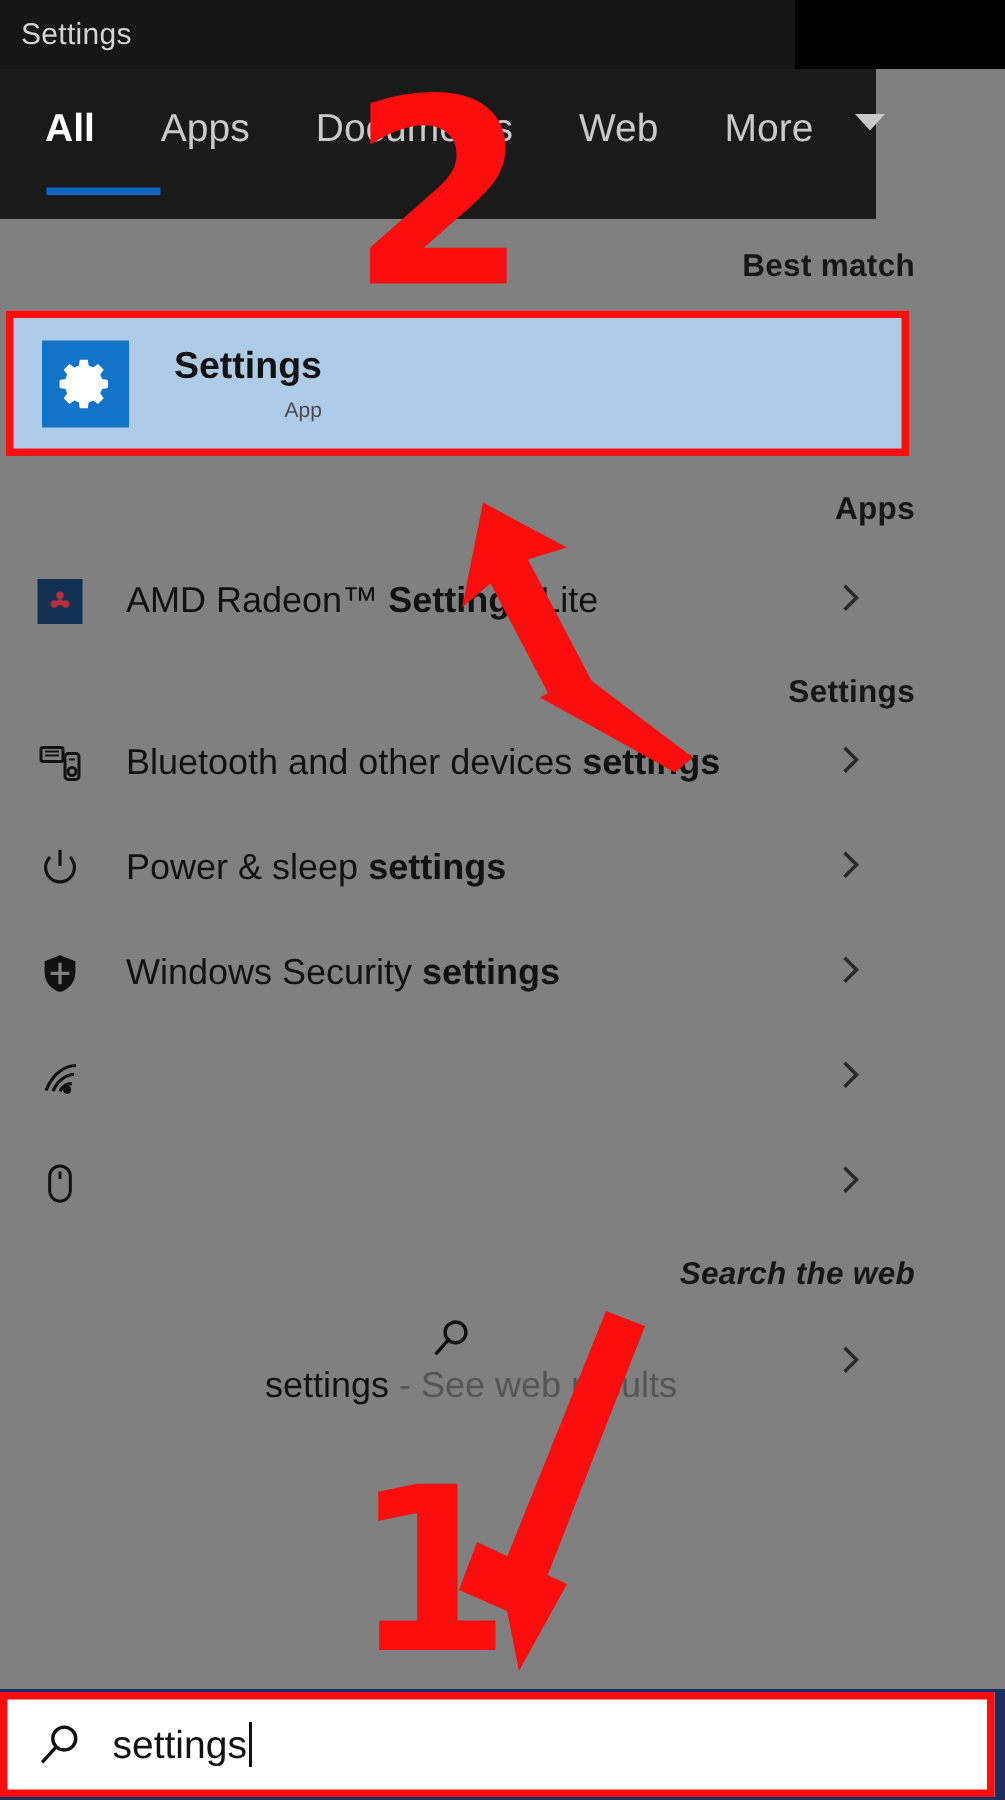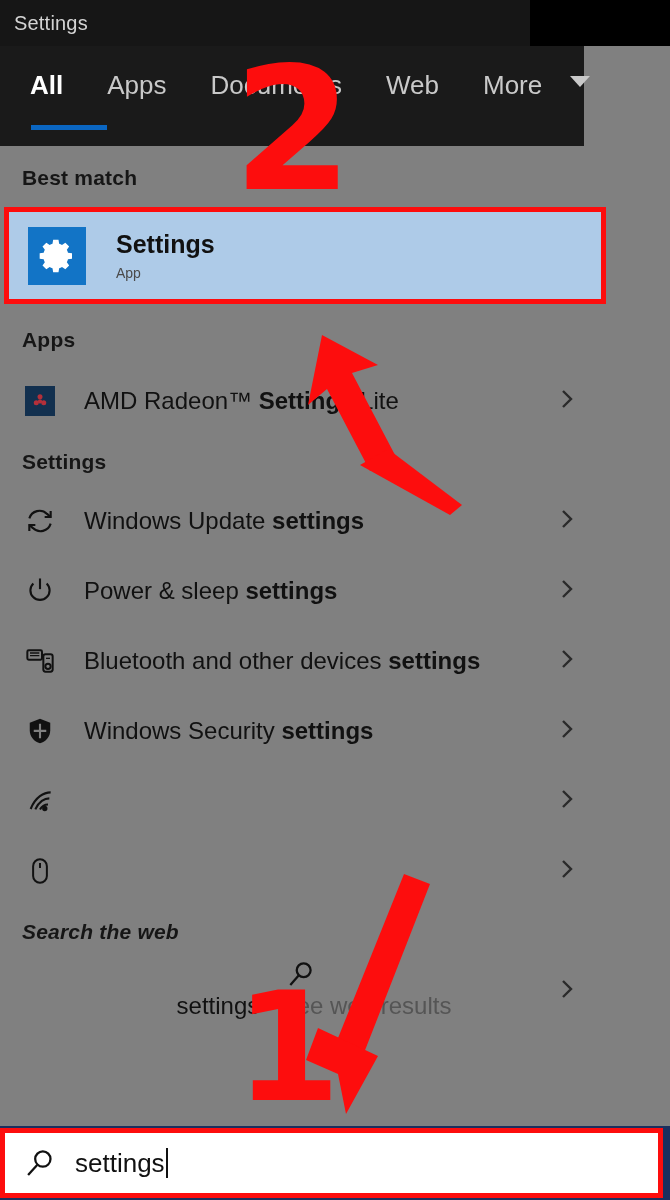--- a/index.html
+++ b/index.html
@@ -50,20 +50,21 @@
     width: 0; height: 0;
     border-left: 10px solid transparent; border-right: 10px solid transparent;
     border-top: 11px solid #c9c9c9;
     display: inline-block; position: relative; top: -4px;
   }
 
   
   .results {
     position: absolute; left: 0; top: 146px; width: 610px; height: 980px;
     background: #808080;
+    text-align: right;
   }
   .section-header {
     font-size: 21px; color: #161616; font-weight: bold;
     padding-left: 22px; letter-spacing: .2px;
   }
 
   
   .bestmatch-wrap { position: relative; margin-top: 0; }
   .bestmatch-row {
     position: relative;
@@ -194,68 +195,50 @@
       </div>
       <span class="chev">
         <svg width="20" height="28" viewBox="0 0 20 28" fill="none" stroke="#2a2a2a" stroke-width="2.4">
             <path d="M6 6l8 8-8 8"></path>
           </svg>
       </span>
     </div>
 
     <div class="section-header" style="padding-top:14px;">Settings</div>
 
-    <div class="row" style="margin-top:12px;">
-      <div class="row-icon">
-        <svg width="32" height="32" viewBox="0 0 24 24" fill="none" stroke="#111" stroke-width="1.6">
-          <path d="M4 10a8 8 0 0 1 13.3-3.3L20 9"></path>
-            <path d="M20 14a8 8 0 0 1-13.3 3.3L4 15"></path>
-          <path d="M20 4.5V9h-4.5"></path>
-            <path d="M4 19.5V15h4.5"></path>
-        </svg>
-      </div>
-      <div class="row-label">
-        <span>Windows Update </span><b>settings</b>
-      </div>
-      <span class="chev">
-        <svg width="20" height="28" viewBox="0 0 20 28" fill="none" stroke="#2a2a2a" stroke-width="2.4">
-            <path d="M6 6l8 8-8 8"></path>
-          </svg>
-      </span>
-    </div>
-
-    <div class="row">
-      <div class="row-icon">
-        <svg width="32" height="32" viewBox="0 0 24 24" fill="none" stroke="#111" stroke-width="1.6">
-          <path d="M7 6.3a7.2 7.2 0 1 0 10 0"></path>
-            <path d="M12 2.6v8"></path>
-        </svg>
-      </div>
-      <div class="row-label">
-        <span>Power &amp; sleep </span><b>settings</b>
-      </div>
-      <span class="chev">
-        <svg width="20" height="28" viewBox="0 0 20 28" fill="none" stroke="#2a2a2a" stroke-width="2.4">
-            <path d="M6 6l8 8-8 8"></path>
-          </svg>
-      </span>
-    </div>
 
     <div class="row">
       <div class="row-icon">
         <svg width="32" height="32" viewBox="0 0 24 24" fill="none" stroke="#111" stroke-width="1.5">
           <rect x="2.5" y="4" width="11" height="7" rx="1"></rect>
           <path d="M4.5 6h7M4.5 8h7" stroke-width="1"></path>
           <rect x="14.5" y="7" width="7" height="13" rx="1.6"></rect>
           <circle cx="18" cy="16" r="2"></circle>
             <path d="M16.5 10h3" stroke-width="1"></path>
         </svg>
       </div>
       <div class="row-label">
         <span>Bluetooth and other devices </span><b>settings</b>
+      </div>
+      <span class="chev">
+        <svg width="20" height="28" viewBox="0 0 20 28" fill="none" stroke="#2a2a2a" stroke-width="2.4">
+            <path d="M6 6l8 8-8 8"></path>
+          </svg>
+      </span>
+    </div>
+
+    <div class="row">
+      <div class="row-icon">
+        <svg width="32" height="32" viewBox="0 0 24 24" fill="none" stroke="#111" stroke-width="1.6">
+          <path d="M7 6.3a7.2 7.2 0 1 0 10 0"></path>
+            <path d="M12 2.6v8"></path>
+        </svg>
+      </div>
+      <div class="row-label">
+        <span>Power &amp; sleep </span><b>settings</b>
       </div>
       <span class="chev">
         <svg width="20" height="28" viewBox="0 0 20 28" fill="none" stroke="#2a2a2a" stroke-width="2.4">
             <path d="M6 6l8 8-8 8"></path>
           </svg>
       </span>
     </div>
 
     <div class="row">
       <div class="row-icon">

